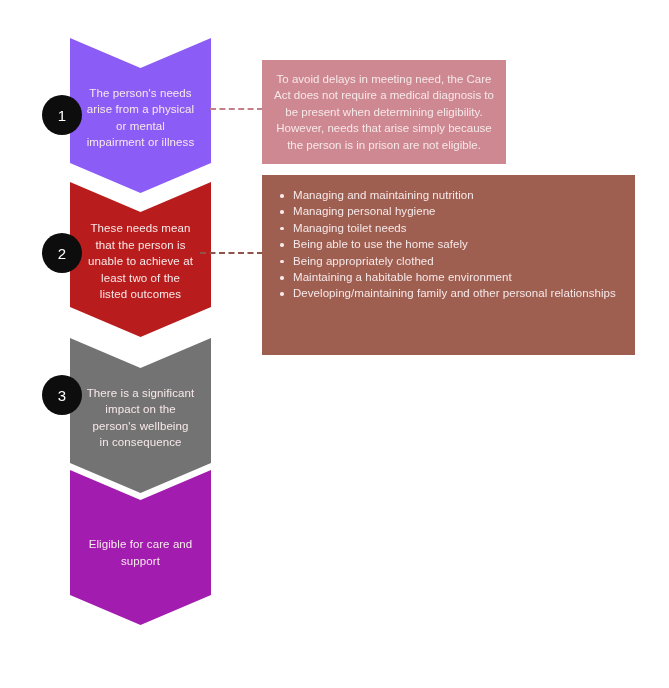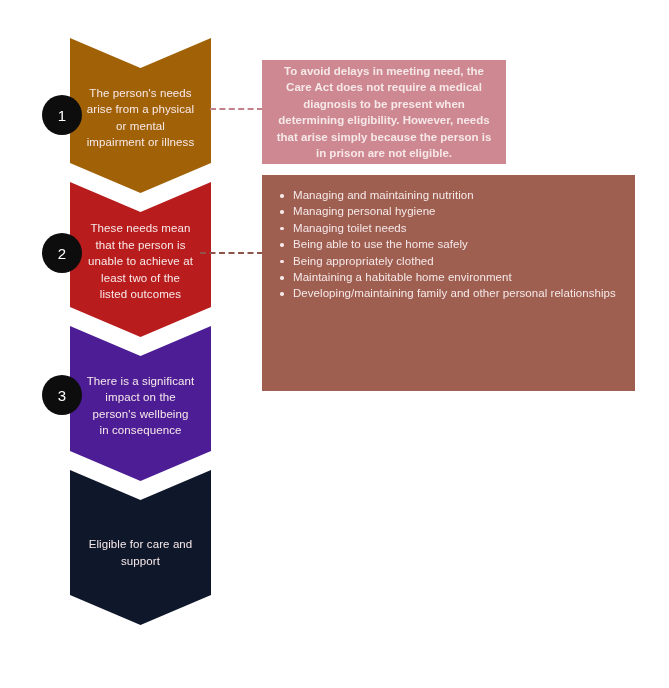--- a/index.html
+++ b/index.html
@@ -46,24 +46,24 @@
   }
   .chevron .chev-label {
     color: #f7e9ea;
     font-size: 11.5px;
     line-height: 16.5px;
     text-align: center;
     width: 108px;
     letter-spacing: 0.1px;
     padding-top: 4px;
   }
-  .chev-1 { top: 0px;   background: #a16207; }
+  .chev-1 { top: 0px;   background: #8b5cf6; }
   .chev-2 { top: 144px; background: #b91c1c; }
-  .chev-3 { top: 288px; background: #4c1d95; }
-  .chev-4 { top: 432px; background: #0f172a; }
+  .chev-3 { top: 300px; background: #737373; }
+  .chev-4 { top: 432px; background: #a21caf; }
   .chev-4 .chev-label { padding-top: 10px; }
 
   
   .badge {
     position: absolute;
     width: 40px;
     height: 40px;
     border-radius: 50%;
     background: #0d0d0d;
     color: #ffffff;
@@ -107,32 +107,31 @@
   .note-pink {
     left: 262px;
     top: 60px;
     width: 244px;
     height: 104px;
     background: #ce8891;
     display: flex;
     align-items: center;
     justify-content: center;
     padding: 6px 12px;
-    font-weight: bold;
   }
   .note-pink .note-text {
     font-size: 11.5px;
     line-height: 16.5px;
     text-align: center;
   }
   .note-brown {
     left: 262px;
     top: 175px;
     width: 373px;
-    height: 216px;
+    height: 180px;
     background: #9e5f51;
     padding: 12px 10px 10px 14px;
   }
   .bullet-list {
     list-style: none;
     margin: 0;
     padding: 0;
   }
   .bullet-list li {
     position: relative;

